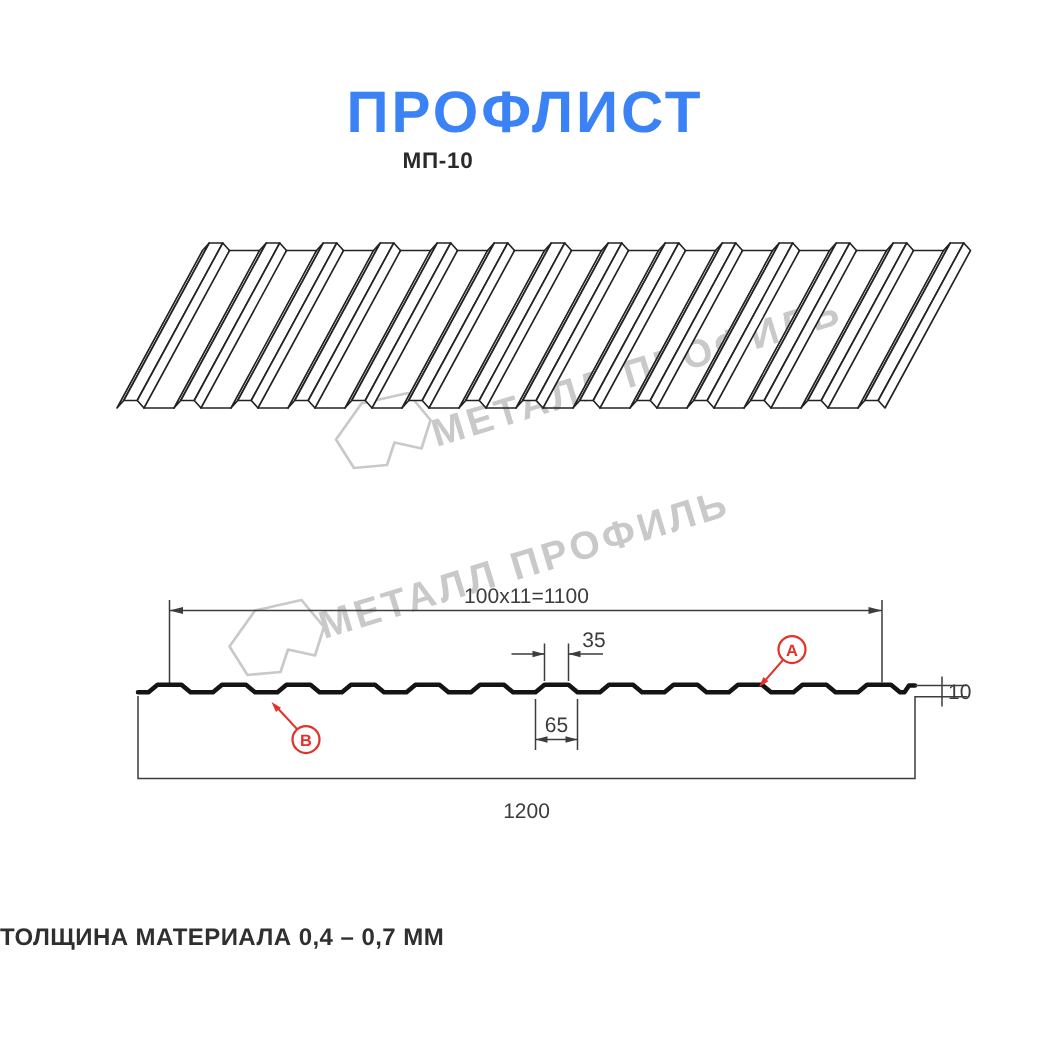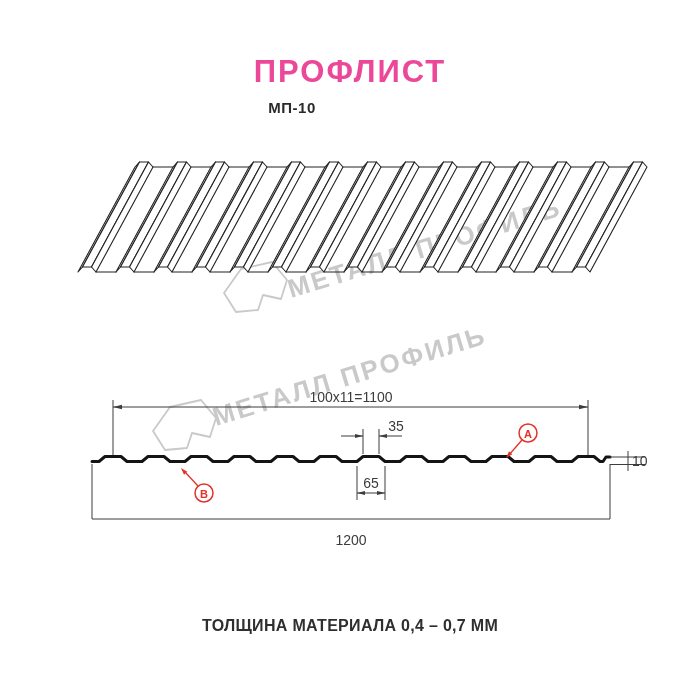--- a/index.html
+++ b/index.html
@@ -1,22 +1,22 @@
 <!DOCTYPE html>
 <html><head>
 <meta charset="utf-8">
 <style>
   html,body{margin:0;padding:0;background:#fff;}
   .page{position:relative;width:700px;height:700px;background:#fff;overflow:hidden;
         font-family:"Liberation Sans",sans-serif;}
   .title{position:absolute;top:54px;left:0;width:700px;text-align:center;
-         font-size:31px;font-weight:700;letter-spacing:2px;color:#ec4899;}
+         font-size:39px;font-weight:700;letter-spacing:2px;color:#3b82f6;}
   .subtitle{position:absolute;top:99px;left:0;width:584px;text-align:center;
             font-size:15px;font-weight:700;letter-spacing:.5px;color:#2a2a2a;}
-  .footer-note{position:absolute;top:617px;left:0;width:700px;text-align:center;
+  .footer-note{position:absolute;top:617px;left:0;width:700px;text-align:left;
                font-size:16px;font-weight:600;letter-spacing:.3px;color:#2f2f2f;}
   svg.diagram{position:absolute;left:0;top:0;}
   .rib{fill:#ffffff;stroke:#232323;stroke-width:1.1;stroke-linejoin:round;}
   .valley{fill:none;stroke:#232323;stroke-width:1.1;stroke-linecap:square;}
   .wm-text{font-size:26px;font-weight:600;letter-spacing:2.5px;}
   .logo{fill:none;stroke-width:1.8;stroke-linejoin:round;}
   .dim{fill:none;stroke:#3d3d3d;stroke-width:1;}
   .dim-arrow{stroke:none;}
   .dim-text{font-size:14px;fill:#3c3c3c;}
   .profile{fill:none;stroke:#141414;stroke-width:3;stroke-linejoin:round;stroke-linecap:round;}

